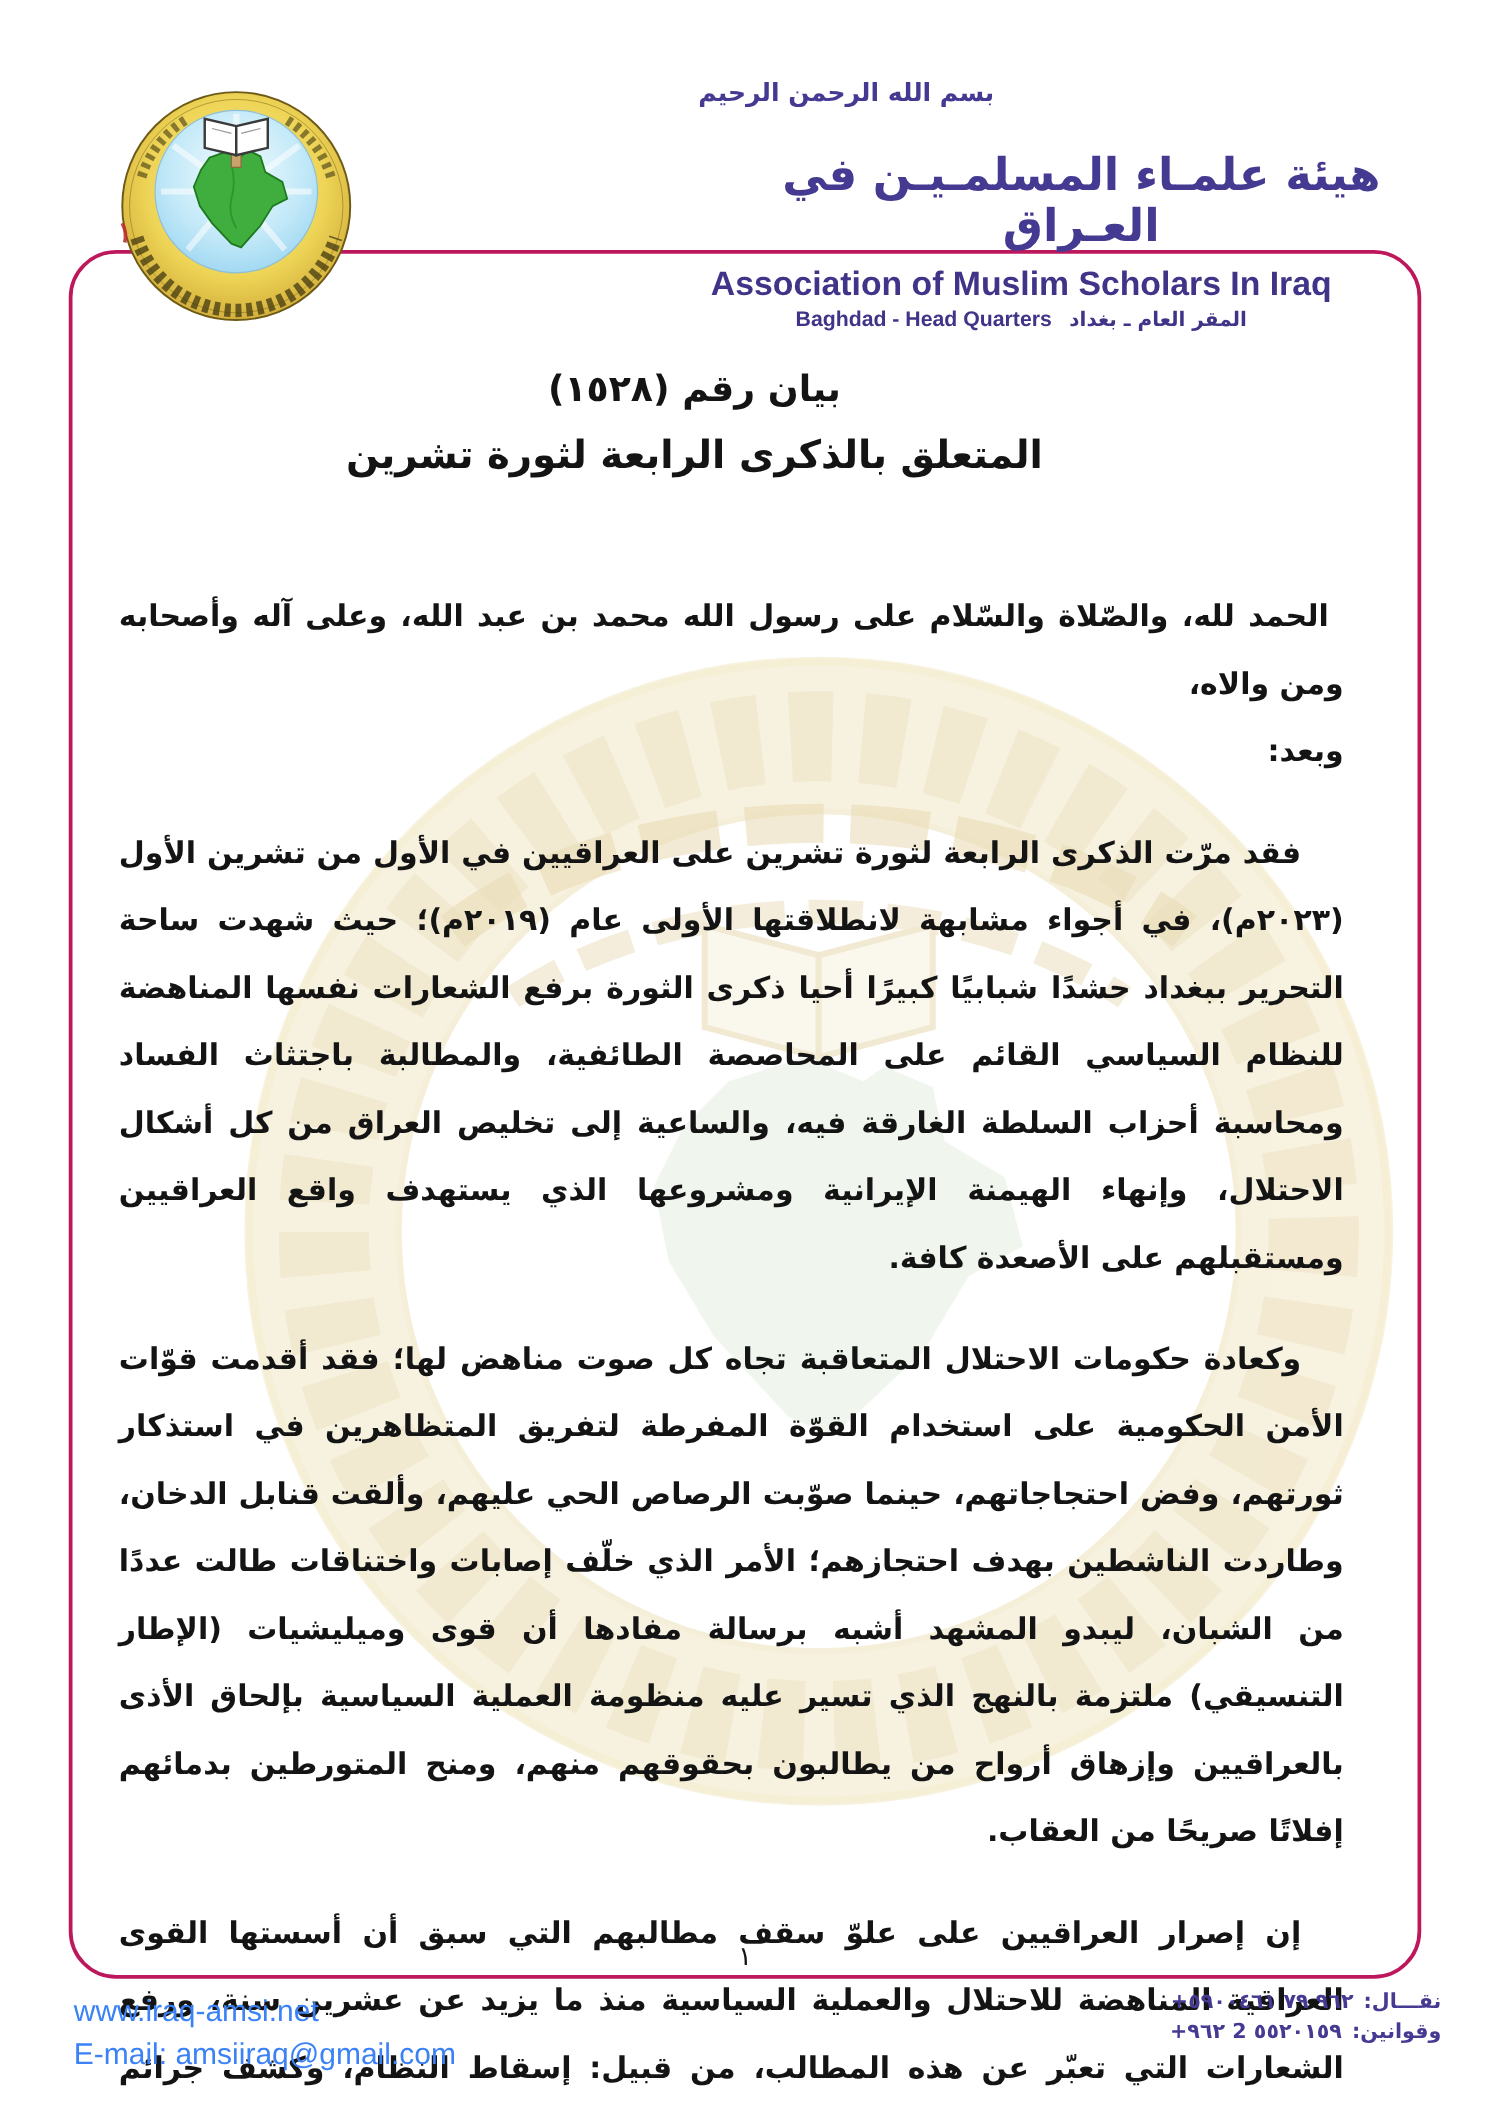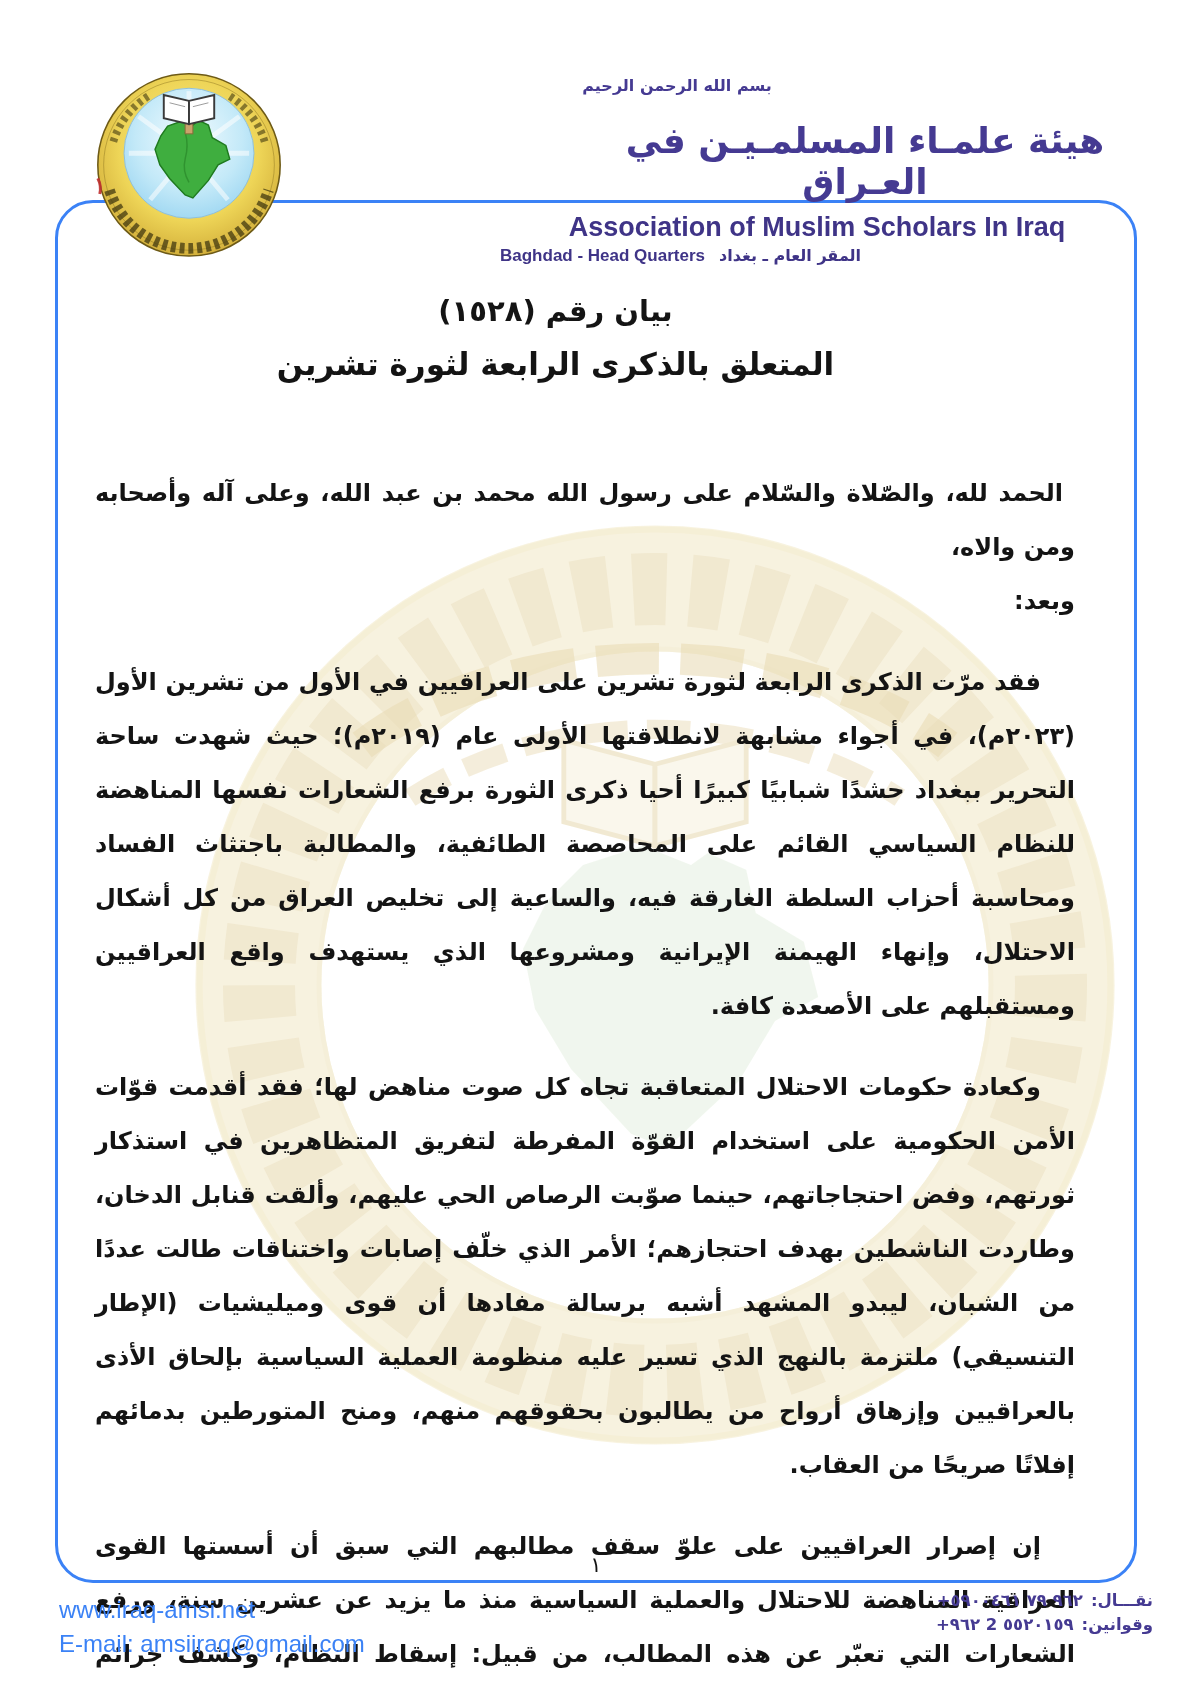--- a/index.html
+++ b/index.html
@@ -8,41 +8,41 @@
     font-family:"DejaVu Sans",sans-serif;overflow:hidden;
   }
   .page{position:absolute;inset:0;}
 
   
   .watermark{position:absolute;left:175px;top:505px;width:960px;height:960px;opacity:.55;z-index:0;}
 
   
   .logo{position:absolute;left:92px;top:64px;width:194px;height:194px;z-index:6;}
   .bismillah{
-    position:absolute;left:517px;top:72px;width:320px;text-align:center;
-    color:#453a92;font-weight:bold;font-size:16px;line-height:28px;z-index:3;
+    position:absolute;left:517px;top:60px;width:320px;text-align:center;
+    color:#453a92;font-weight:bold;font-size:20px;line-height:28px;z-index:3;
     direction:rtl;
   }
   .org-ar{
     position:absolute;right:26px;top:120px;width:600px;text-align:center;
     color:#453a92;font-weight:bold;font-size:36px;direction:rtl;z-index:3;
     letter-spacing:0px;
   }
 
   
   .content-box{
     position:absolute;left:55px;top:200px;width:1076px;height:1377px;
-    border:3px solid #3b82f6;border-radius:38px;z-index:2;background:transparent;
+    border:3px solid #be185d;border-radius:38px;z-index:2;background:transparent;
   }
   .en-title{
     padding:8px 0 0 442px;text-align:center;color:#3f3487;font-weight:bold;
     font-size:27px;font-family:"Liberation Sans",sans-serif;line-height:32px;
   }
   .hq-line{
-    padding-left:442px;display:flex;align-items:baseline;gap:14px;
+    padding-left:442px;display:flex;justify-content:center;align-items:baseline;gap:14px;
     color:#3f3487;font-weight:bold;font-size:17px;margin-top:3px;
     font-family:"Liberation Sans",sans-serif;
   }
   .hq-line .hq-ar{font-family:"DejaVu Sans",sans-serif;font-size:16px;direction:rtl;}
 
   .stmt{padding-right:81px;text-align:center;color:#141414;direction:rtl;}
   .stmt-title{margin-top:28px;font-size:29px;font-weight:bold;}
   .stmt-subtitle{margin-top:18px;font-size:31px;font-weight:bold;}
 
   

